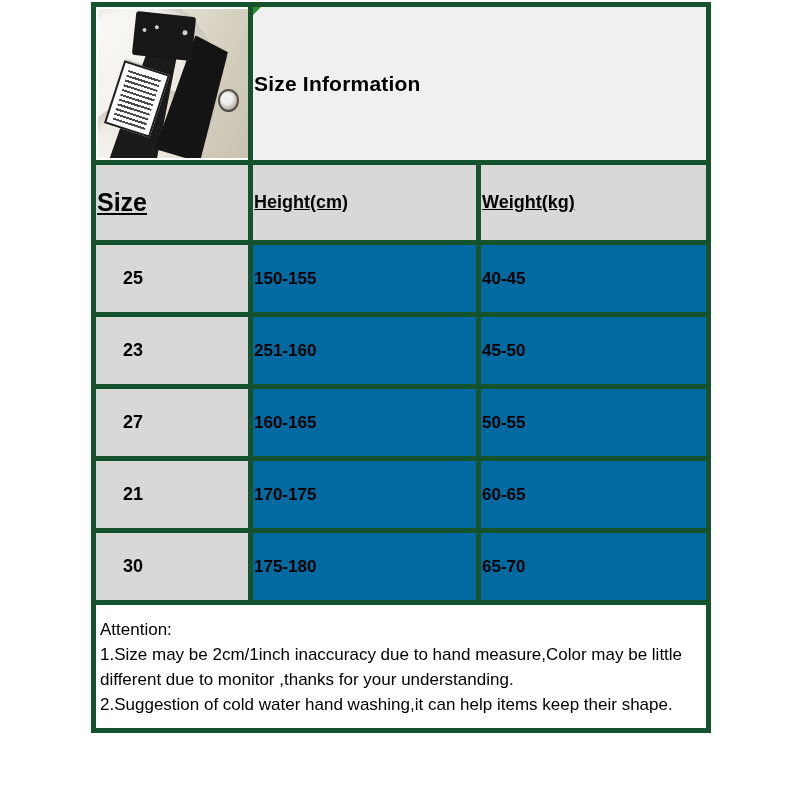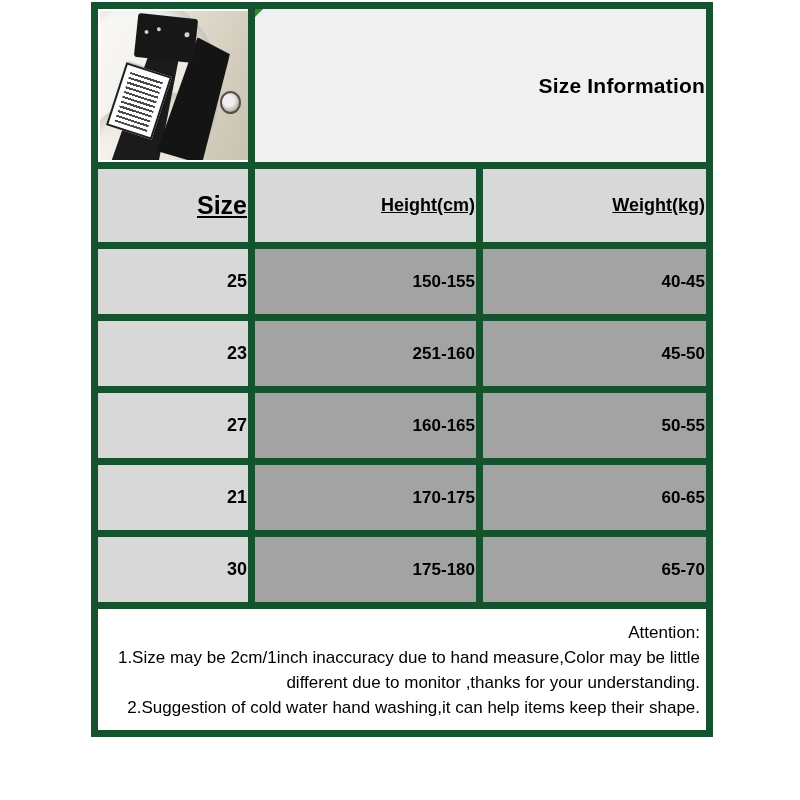--- a/index.html
+++ b/index.html
@@ -15,22 +15,22 @@
     left: 91px;
     top: 2px;
     width: 615px;
   }
   table.size-table {
     border-collapse: collapse;
     table-layout: fixed;
     width: 615px;
   }
   table.size-table td, table.size-table th {
-    border: 7px solid #14532d;
-    text-align: right;
+    border: 5px solid #14532d;
+    text-align: left;
     vertical-align: middle;
     color: #000000;
     overflow: hidden;
   }
   col.c1 { width: 157px; }
   col.c2 { width: 228px; }
   col.c3 { width: 230px; }
 
   tr.photo-row   { height: 153px; }
   tr.header-row  { height: 80px; }
@@ -63,21 +63,21 @@
     text-decoration: underline;
   }
   tr.header-row th.size-head { font-size: 25px; }
   td.size-col {
     background: #d8d8d8;
     font-size: 18px;
     font-weight: bold;
     padding-left: 27px;
   }
   tr.data-row td.value-cell {
-    background: #a3a3a3;
+    background: #0369a1;
     font-size: 17px;
     font-weight: bold;
   }
 
   
   td.attention-cell {
     background: #ffffff;
     text-align: left;
     vertical-align: top;
     padding: 2px 6px 2px 4px;

